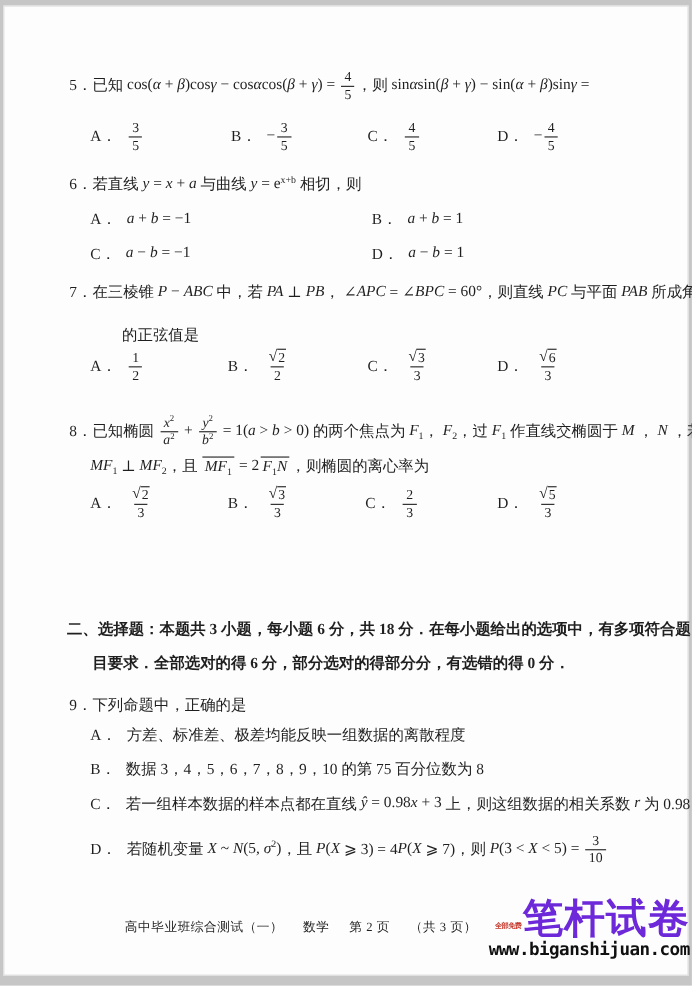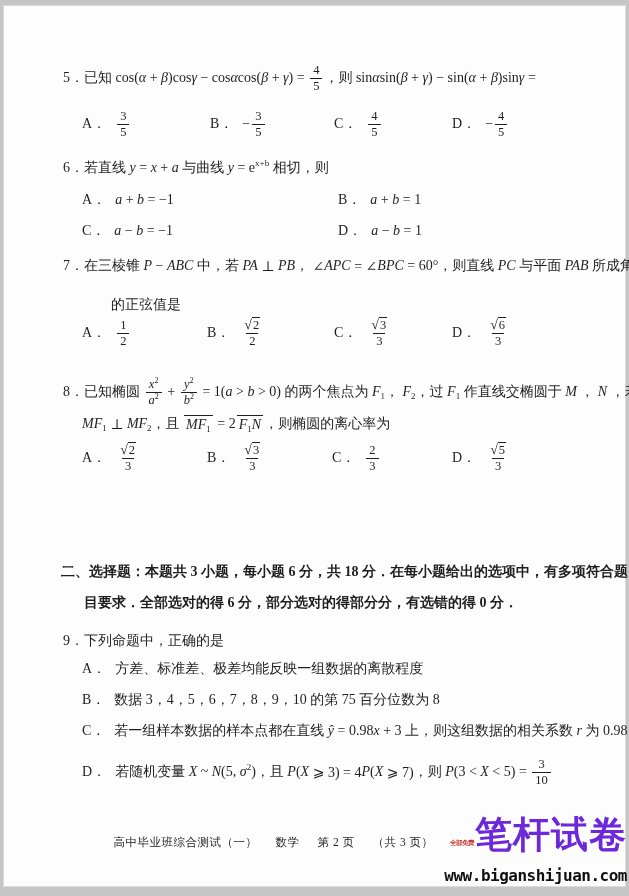--- a/index.html
+++ b/index.html
@@ -58,21 +58,21 @@
   .wm-free{
     color:var(--accent);font-size:6.5px;font-weight:bold;line-height:1.1;
     font-family:"Liberation Sans","DejaVu Sans",sans-serif;
     margin:0 1px 7px 0;letter-spacing:-0.5px;
   }
   .wm-brand{
     font-size:37px;font-weight:bold;line-height:1;letter-spacing:1px;color:#6d28d9;
     font-family:"Liberation Sans","DejaVu Sans",sans-serif;
   }
   .wm-url{
-    font-size:16px;font-weight:bold;line-height:1.15;color:#101010;margin-top:14px;
+    font-size:16px;font-weight:bold;line-height:1.15;color:#101010;margin-top:1px;
     font-family:"DejaVu Sans Mono","Liberation Mono",monospace;letter-spacing:-0.5px;
   }
 </style>
 </head>
 <body>
 
 <div class="paper"></div>
 
 <div class="content">
 

